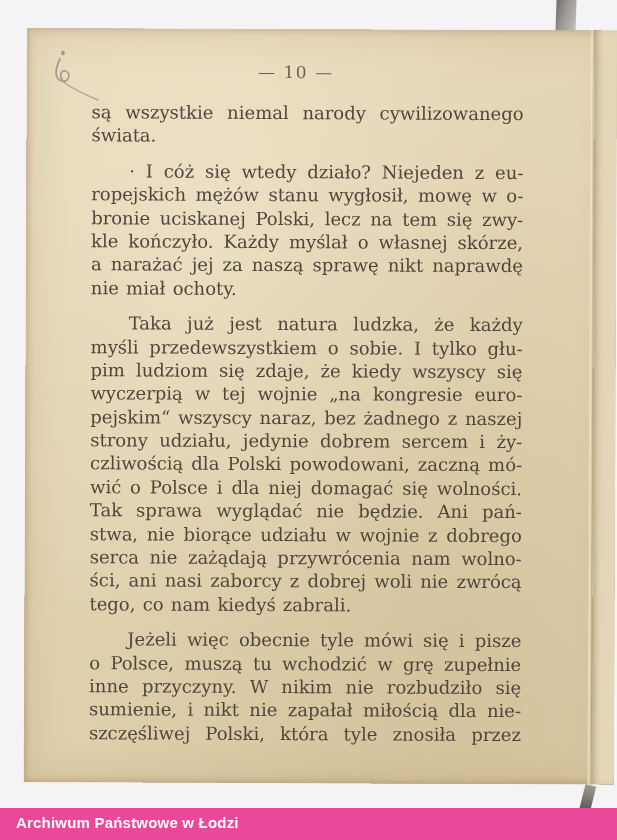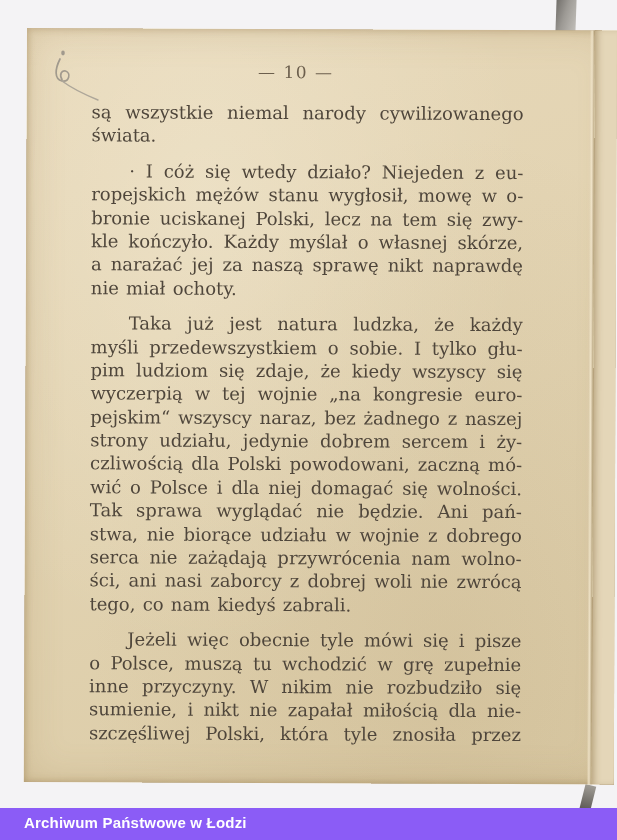--- a/index.html
+++ b/index.html
@@ -88,24 +88,24 @@
     position: absolute;
     left: 50px; top: 44px;
     z-index: 3;
     opacity: .75;
   }
 
   
   .watermark-bar {
     position: absolute;
     left: 0; top: 808px; width: 617px; height: 32px;
-    background: #8b5cf6;
+    background: #ec4899;
     z-index: 5;
     box-sizing: border-box;
-    padding-left: 24px;
+    padding-left: 16px;
   }
   .watermark-label {
     color: #ffffff;
     font-family: "Liberation Sans", sans-serif;
     font-weight: bold;
     font-size: 15px;
     line-height: 30px;
     letter-spacing: .2px;
   }
 </style>

